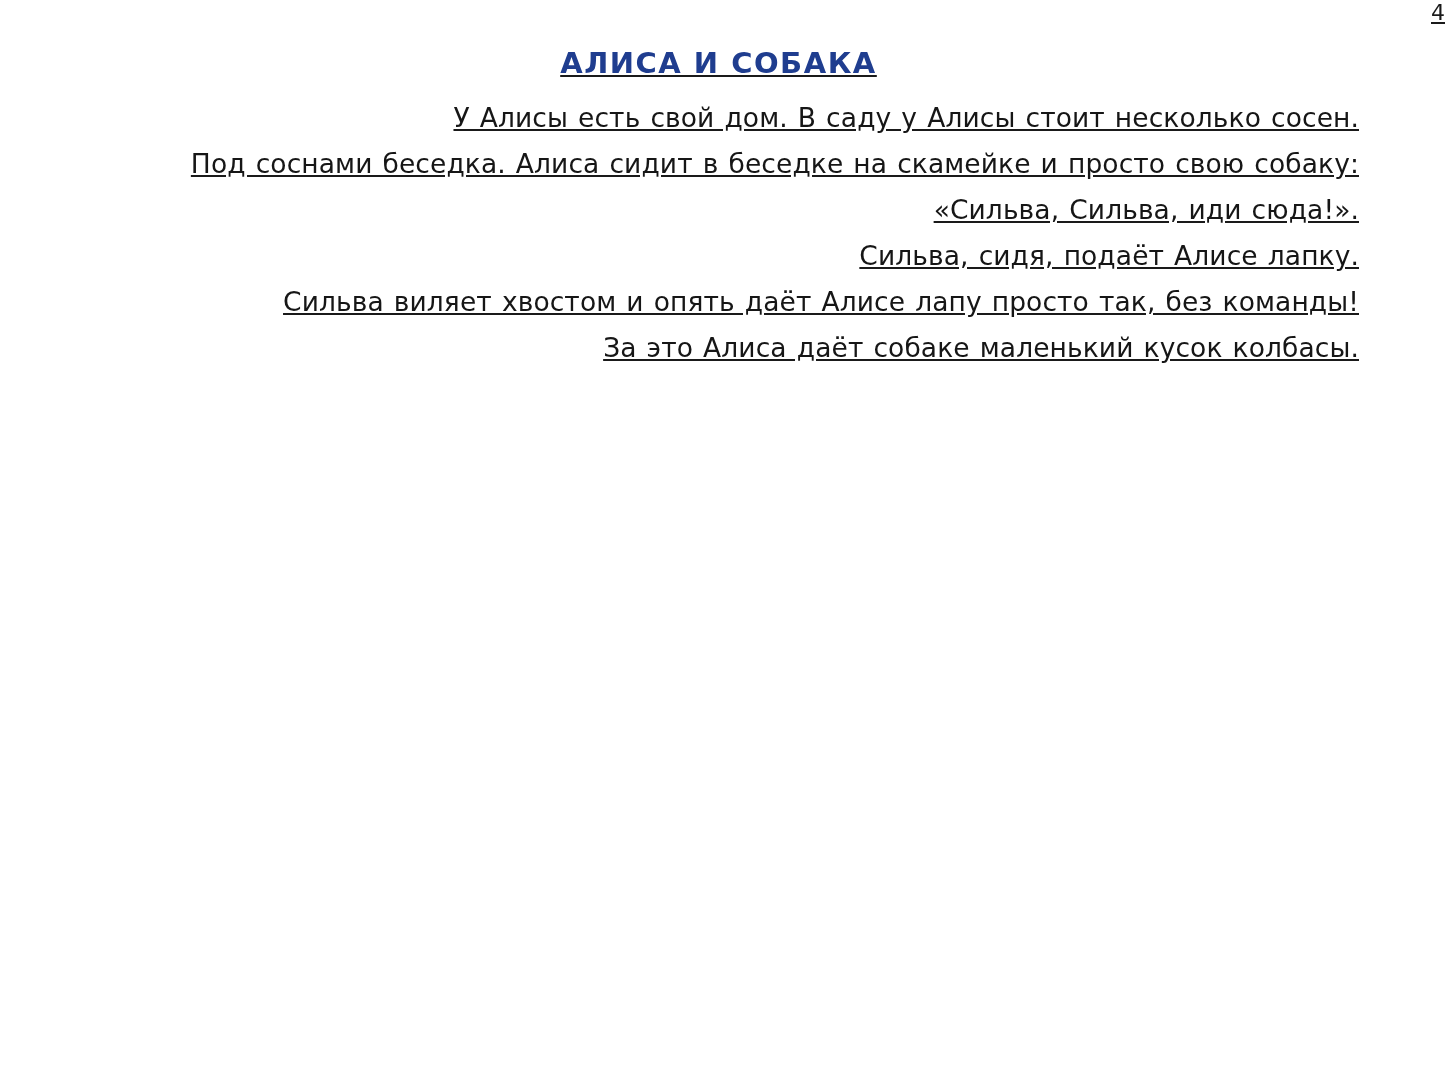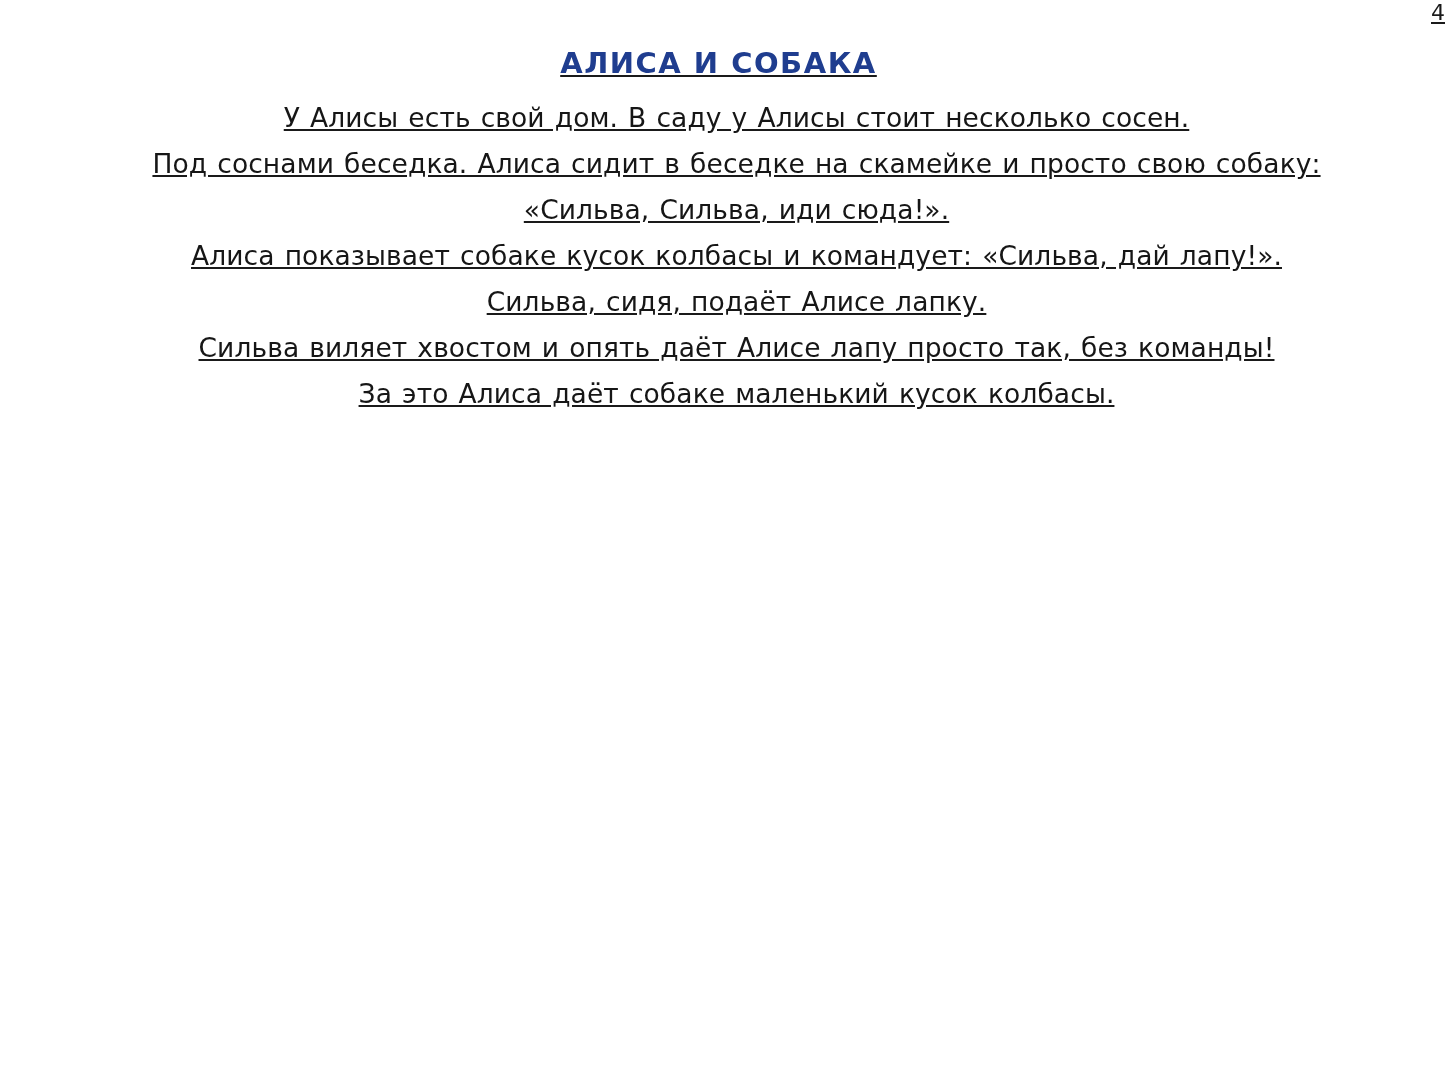--- a/index.html
+++ b/index.html
@@ -35,21 +35,21 @@
     letter-spacing: 1.5px;
     margin: 6px 0 14px 0;
     line-height: 1.2;
   }
   .body-text {
     font-size: 26.5px;
     line-height: 1.74;
     color: #161616;
     letter-spacing: 0.1px;
     word-spacing: 1.5px;
-    text-align: center;
+    text-align: right;
     margin-left: 36px;
   }
   .para {
     margin: 0;
     padding: 0;
   }
   .footer {
     flex: 0 0 auto;
     height: 78px;
     display: flex;
@@ -66,21 +66,20 @@
 
 <div class="page">
 
   <div class="content">
 
     <h1 class="doc-title">АЛИСА И СОБАКА</h1>
 
     <div class="body-text">
       <p class="para">У Алисы есть свой дом. В саду у Алисы стоит несколько сосен.</p>
       <p class="para">Под соснами беседка. Алиса сидит в беседке на скамейке и просто свою собаку: «Сильва, Сильва, иди сюда!».</p>
-      <p class="para">Алиса  показывает собаке кусок колбасы и командует: «Сильва, дай лапу!».</p>
       <p class="para">Сильва, сидя, подаёт Алисе лапку.</p>
       <p class="para">Сильва виляет хвостом и опять даёт Алисе лапу просто так, без команды!</p>
       <p class="para">За это Алиса даёт собаке маленький кусок колбасы.</p>
     </div>
 
   </div>
 
   <div class="footer">
     <span class="page-number">4</span>
   </div>

